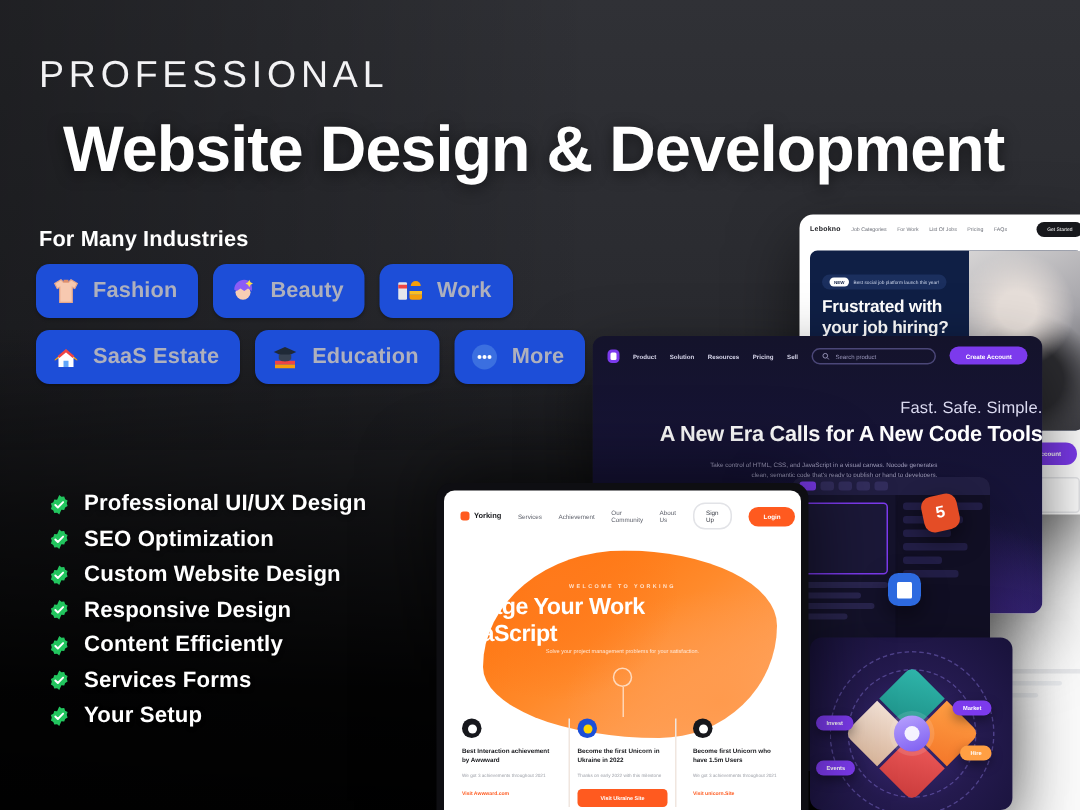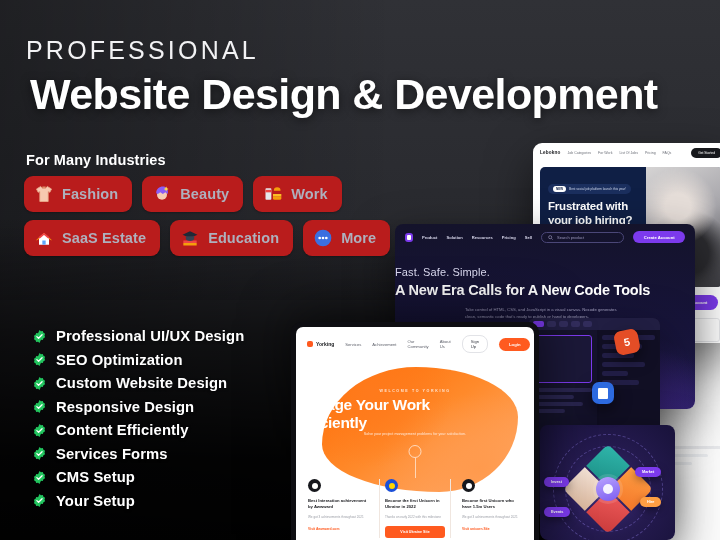--- a/index.html
+++ b/index.html
@@ -26,33 +26,33 @@
   }
 
   
   .copy{position:absolute;left:26px;top:38px;z-index:20;}
   .eyebrow{
     font-size:25px;letter-spacing:3.2px;color:#f2f2f4;font-weight:400;
     line-height:1;margin:0 0 10px 0;
   }
   .headline{
     font-size:43px;line-height:1.02;color:#ffffff;font-weight:bold;
-    margin:4px;letter-spacing:-.6px;white-space:nowrap;
+    margin:16px;letter-spacing:-.6px;white-space:nowrap;
     text-shadow:0 2px 10px rgba(0,0,0,.55);
   }
 
   .industries-label{
     position:absolute;left:26px;top:152px;z-index:20;
     font-size:14.5px;font-weight:bold;color:#ffffff;letter-spacing:.1px;
   }
   .chips{position:absolute;left:24px;top:176px;z-index:20;width:440px;
          display:flex;flex-wrap:wrap;gap:8px 10px;}
   .chip{
     display:flex;align-items:center;gap:8px;
-    background:#b91c1c;border-radius:9px;
+    background:#1d4ed8;border-radius:9px;
     padding:8px 14px 8px 10px;
     box-shadow:0 1px 2px rgba(0,0,0,.25);
   }
   .chip-label{font-size:14.5px;font-weight:bold;color:#aeb0bd;letter-spacing:.1px;}
   .chip-ico{width:20px;height:20px;flex:0 0 20px;display:block;}
 
   
   .features{position:absolute;left:32px;top:328px;z-index:20;}
   .feat{display:flex;align-items:center;gap:9px;margin-bottom:7.5px;}
   .feat-text{font-size:14.8px;font-weight:bold;color:#ffffff;letter-spacing:.1px;
@@ -115,21 +115,21 @@
   .code-nav{display:flex;align-items:center;gap:9px;padding:7px 10px 0 10px;}
   .code-logo{width:9px;height:9px;border-radius:3px;background:#7c3aed;position:relative;}
   .code-logo:after{content:"";position:absolute;left:2.4px;top:2px;width:4px;height:5px;
                    background:#fff;border-radius:1px;}
   .code-link{font-size:4.1px;font-weight:bold;color:#d7d6ea;}
   .code-search{margin-left:auto;width:92px;height:11px;border:1px solid #4b4778;border-radius:7px;
                display:flex;align-items:center;gap:4px;padding:0 6px;box-sizing:border-box;
                font-size:4px;color:#9a97bb;}
   .code-cta{width:58px;height:12px;background:#7c3aed;border-radius:7px;color:#fff;font-size:4.2px;
             font-weight:bold;display:flex;align-items:center;justify-content:center;}
-  .code-hero{text-align:left;margin-top:23px;}
+  .code-hero{text-align:right;margin-top:23px;}
   .code-sub{font-size:11px;color:#dbdaf0;font-weight:400;letter-spacing:.1px;}
   .code-h1{font-size:14.5px;color:#ffffff;font-weight:bold;margin-top:4px;letter-spacing:-.2px;}
   .code-p{font-size:4.2px;color:#a8a5c6;line-height:1.7;margin-top:8px;}
   .code-btns{display:flex;gap:7px;justify-content:center;margin-top:10px;}
   .cb1{background:#7c3aed;color:#fff;font-size:4.6px;font-weight:bold;border-radius:9px;padding:5px 11px;}
   .cb2{border:1px solid #6a66a0;color:#e3e2f2;font-size:4.6px;font-weight:bold;border-radius:9px;
        padding:5px 11px;display:flex;align-items:center;gap:3px;}
   .figma-badge{position:absolute;left:20px;top:140px;width:26px;height:26px;border-radius:8px;
        background:#1d1b3a;display:flex;align-items:center;justify-content:center;
        box-shadow:0 6px 14px rgba(0,0,0,.5);}
@@ -377,21 +377,21 @@
           <div class="or-link">Our Community</div>
           <div class="or-link">About Us</div>
           <div class="or-sign">Sign Up</div>
           <div class="or-login">Login</div>
         </div>
 
         <div class="blob"></div>
         <div class="or-welcome">WELCOME TO YORKING</div>
         <div class="or-h1">
           <span>Manage Your Work</span><br>
-          <span>Efficiently</span>
+          <span>JavaScript</span>
         </div>
         <div class="or-p">Solve your project management problems for your satisfaction.</div>
         <div class="or-scroll"></div>
         <div class="or-line"></div>
 
         <div class="or-cards">
           <div class="or-card">
             <div class="or-ico">
                 <i></i>
               </div>
@@ -525,23 +525,16 @@
             <path d="M12 1.6l2.3 1.9 3-.3 1 2.8 2.6 1.5-.9 2.9.9 2.9-2.6 1.5-1 2.8-3-.3L12 22.4l-2.3-1.9-3 .3-1-2.8L3.1 16.5 4 13.6l-.9-2.9 2.6-1.5 1-2.8 3 .3z" fill="#22c55e"></path>
             <path d="M7.8 12.2l2.7 2.7 5.6-5.7" fill="none" stroke="#fff" stroke-width="2.1" stroke-linecap="round" stroke-linejoin="round"></path>
           </svg></span>
         <span class="feat-text">Services Forms</span>
       </div>
       <div class="feat">
         <span class="tick"><svg width="15" height="15" viewBox="0 0 24 24">
             <path d="M12 1.6l2.3 1.9 3-.3 1 2.8 2.6 1.5-.9 2.9.9 2.9-2.6 1.5-1 2.8-3-.3L12 22.4l-2.3-1.9-3 .3-1-2.8L3.1 16.5 4 13.6l-.9-2.9 2.6-1.5 1-2.8 3 .3z" fill="#22c55e"></path>
             <path d="M7.8 12.2l2.7 2.7 5.6-5.7" fill="none" stroke="#fff" stroke-width="2.1" stroke-linecap="round" stroke-linejoin="round"></path>
           </svg></span>
-        <span class="feat-text">CMS Setup</span>
-      </div>
-      <div class="feat">
-        <span class="tick"><svg width="15" height="15" viewBox="0 0 24 24">
-            <path d="M12 1.6l2.3 1.9 3-.3 1 2.8 2.6 1.5-.9 2.9.9 2.9-2.6 1.5-1 2.8-3-.3L12 22.4l-2.3-1.9-3 .3-1-2.8L3.1 16.5 4 13.6l-.9-2.9 2.6-1.5 1-2.8 3 .3z" fill="#22c55e"></path>
-            <path d="M7.8 12.2l2.7 2.7 5.6-5.7" fill="none" stroke="#fff" stroke-width="2.1" stroke-linecap="round" stroke-linejoin="round"></path>
-          </svg></span>
         <span class="feat-text">Your Setup</span>
       </div>
     </div>
 </div>
 
 </body></html>

